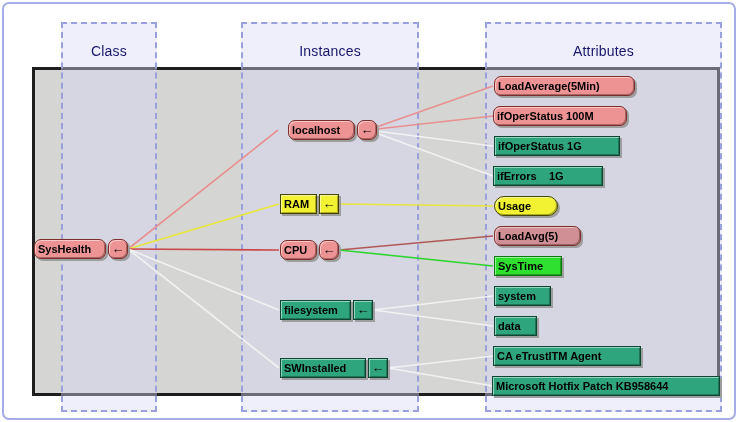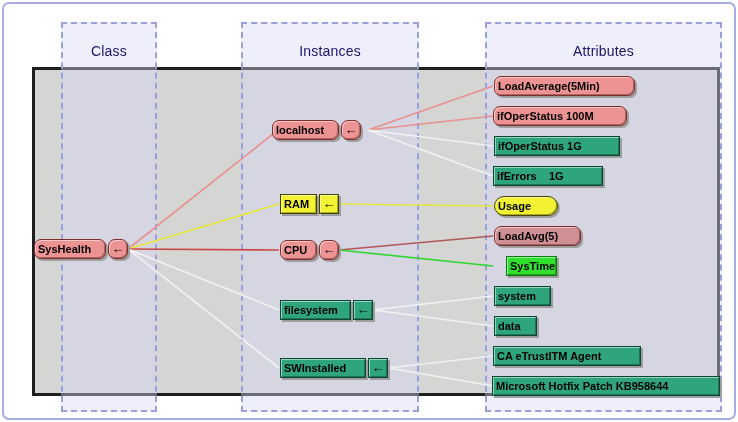--- a/index.html
+++ b/index.html
@@ -88,21 +88,21 @@
     <line x1="369" y1="306" x2="489" y2="322" stroke-width="1.6" stroke="#f2f2f2"></line>
     <line x1="384" y1="364" x2="489" y2="352" stroke-width="1.6" stroke="#f2f2f2"></line>
     <line x1="384" y1="364" x2="489" y2="382" stroke-width="1.6" stroke="#f2f2f2"></line>
   </svg>
 
   <div class="node" style="left:30px; top:235px;">
     <span class="nbox pink" style="width:72px;">SysHealth</span>
     <span class="nbox narrow pink">←</span>
   </div>
 
-  <div class="node" style="left:268px; top:116px;text-align:center;">
+  <div class="node" style="left:284px; top:116px;text-align:center;">
     <span class="nbox pink" style="width:67px;">localhost</span>
     <span class="nbox narrow pink">←</span>
   </div>
   <div class="node" style="left:276px; top:190px;">
     <span class="nbox yellow" style="width:37px;">RAM</span>
     <span class="nbox narrow yellow">←</span>
   </div>
   <div class="node" style="left:276px; top:236px;">
     <span class="nbox pink" style="width:37px;">CPU</span>
     <span class="nbox narrow pink">←</span>
@@ -128,21 +128,21 @@
   <div class="node" style="left:489px; top:162px;">
     <span class="nbox teal" style="width:110px;">ifErrors    1G</span>
   </div>
   <div class="node" style="left:490px; top:192px;">
     <span class="nbox yellow" style="width:64px;border-radius:10px;">Usage</span>
   </div>
   <div class="node" style="left:490px; top:222px;">
     <span class="nbox rose" style="width:87px;">LoadAvg(5)</span>
   </div>
   <div class="node" style="left:490px; top:252px;">
-    <span class="nbox green" style="width:51px;margin-left:12px;">SysTime</span>
+    <span class="nbox green" style="width:68px;">SysTime</span>
   </div>
   <div class="node" style="left:490px; top:282px;">
     <span class="nbox teal" style="width:57px;">system</span>
   </div>
   <div class="node" style="left:490px; top:312px;">
     <span class="nbox teal" style="width:43px;">data</span>
   </div>
   <div class="node" style="left:489px; top:342px;">
     <span class="nbox teal" style="width:148px;">CA eTrustITM Agent</span>
   </div>

